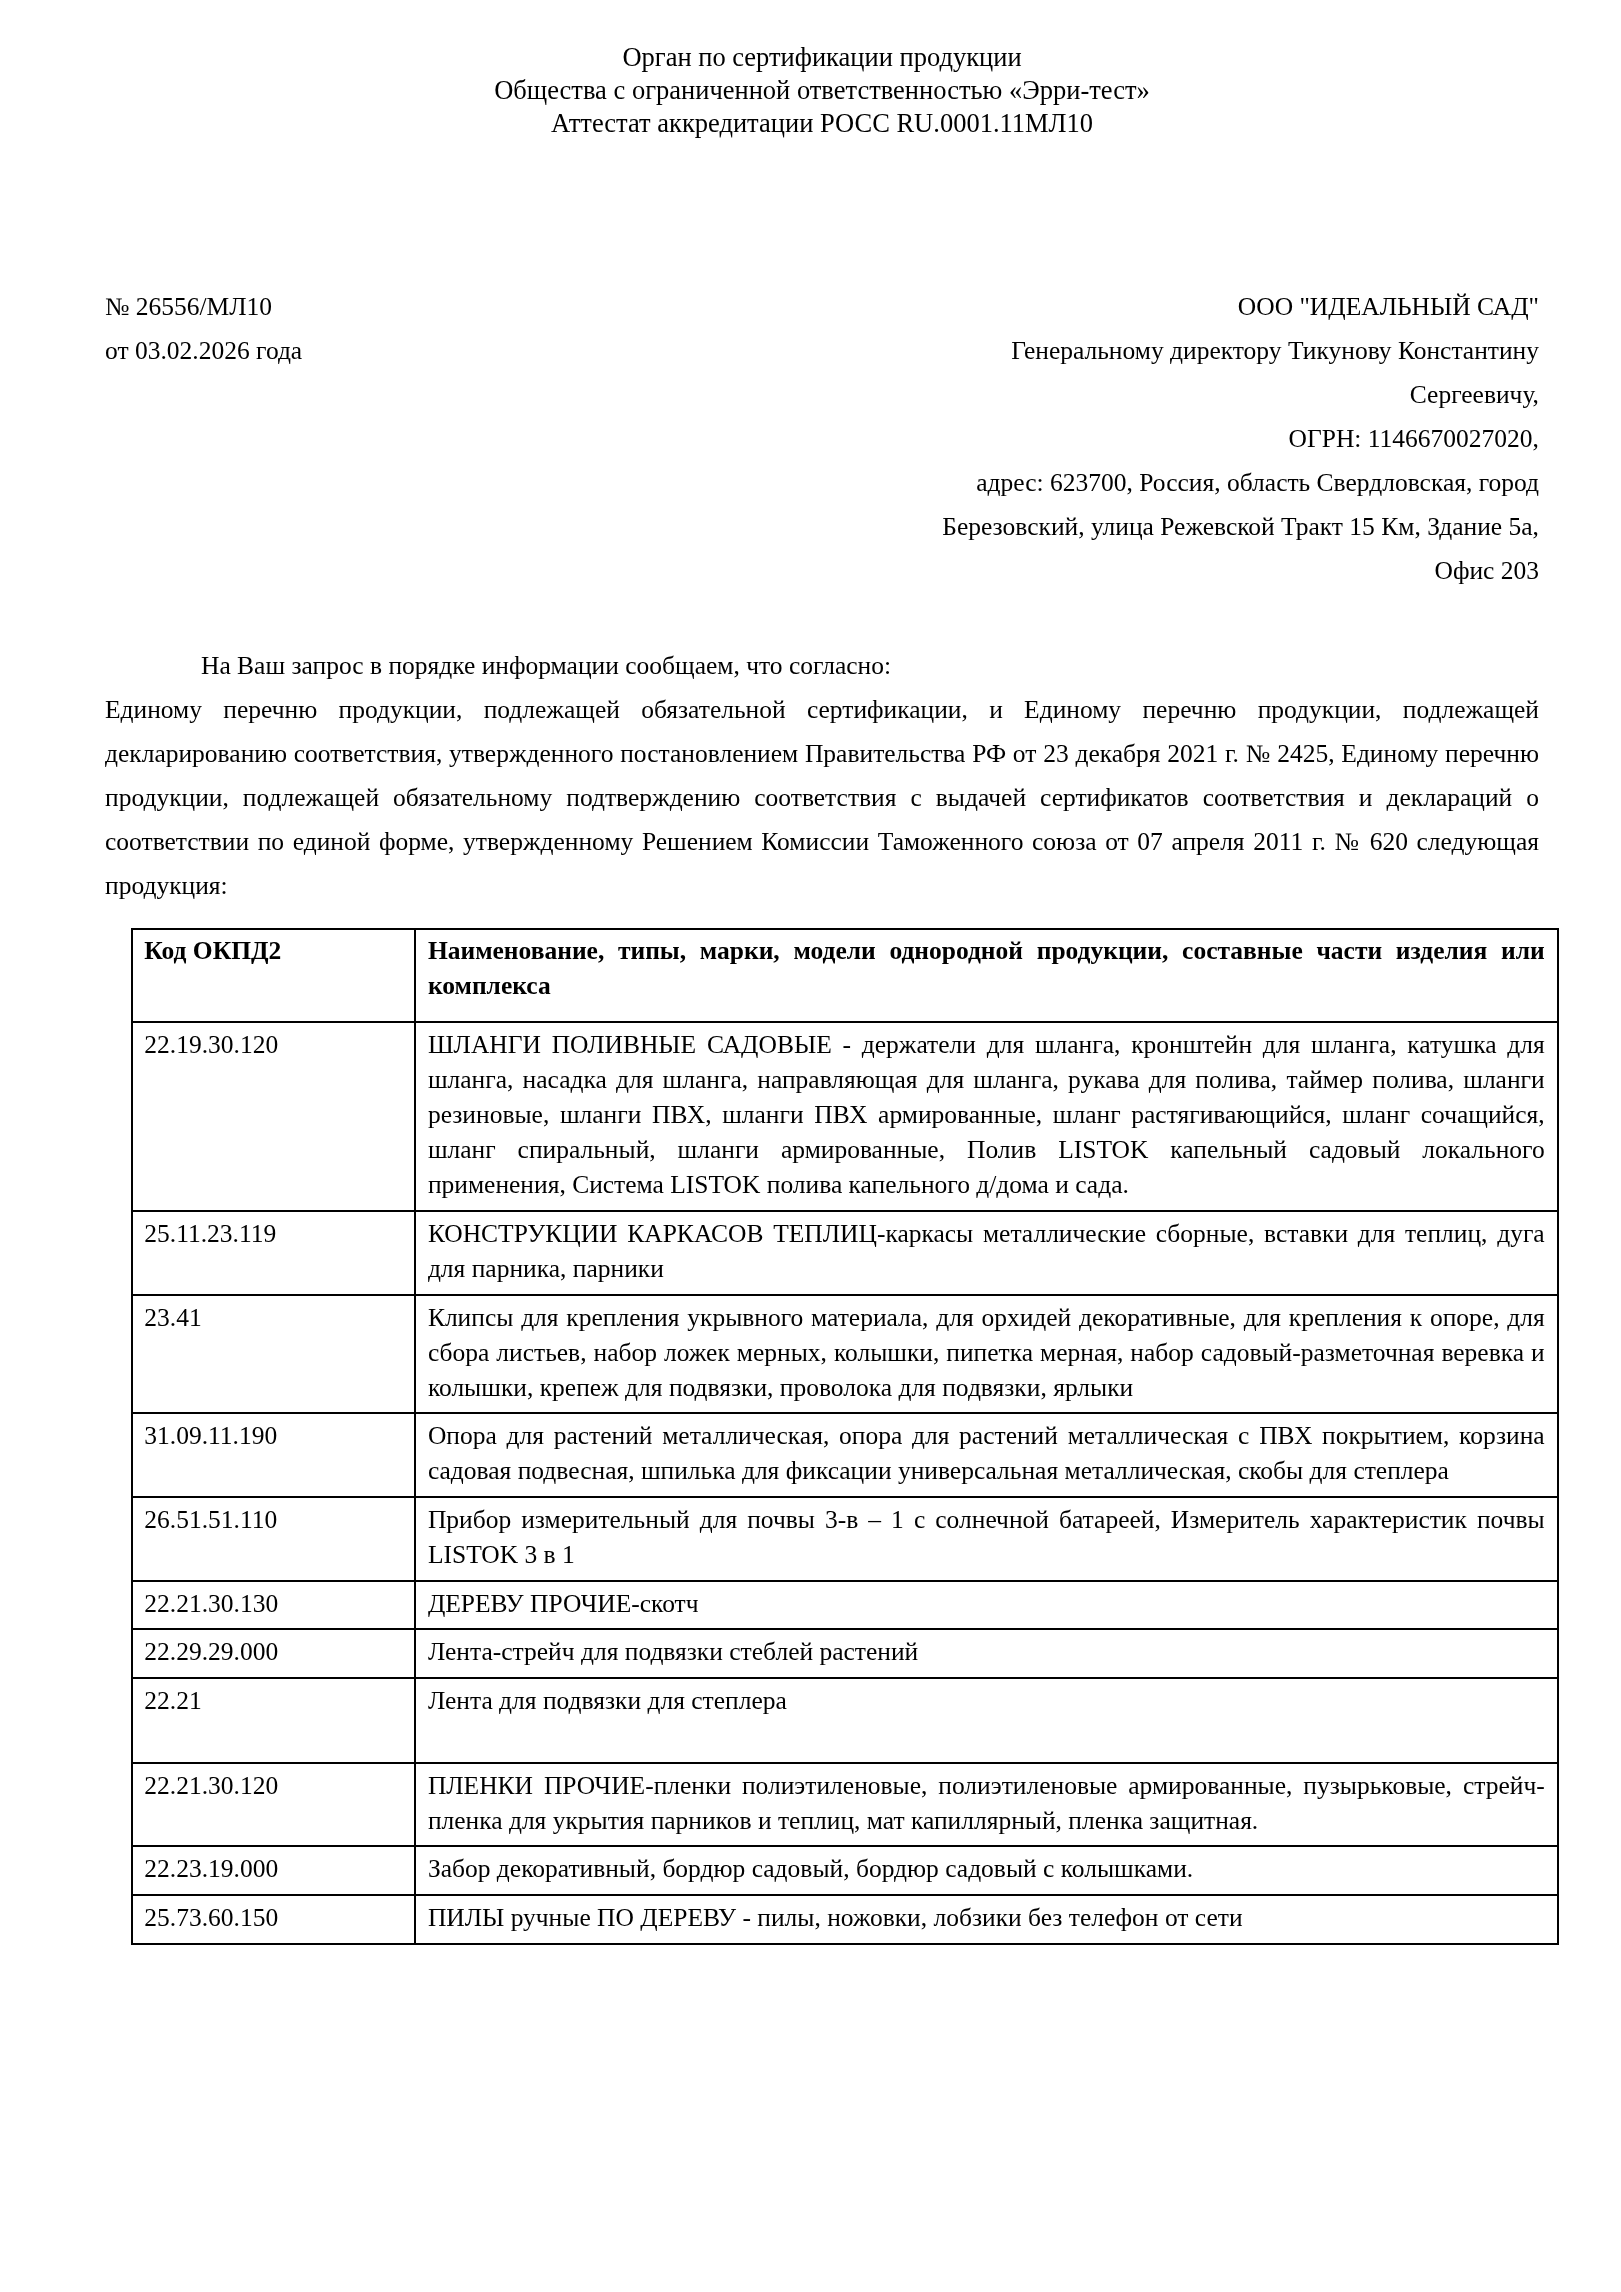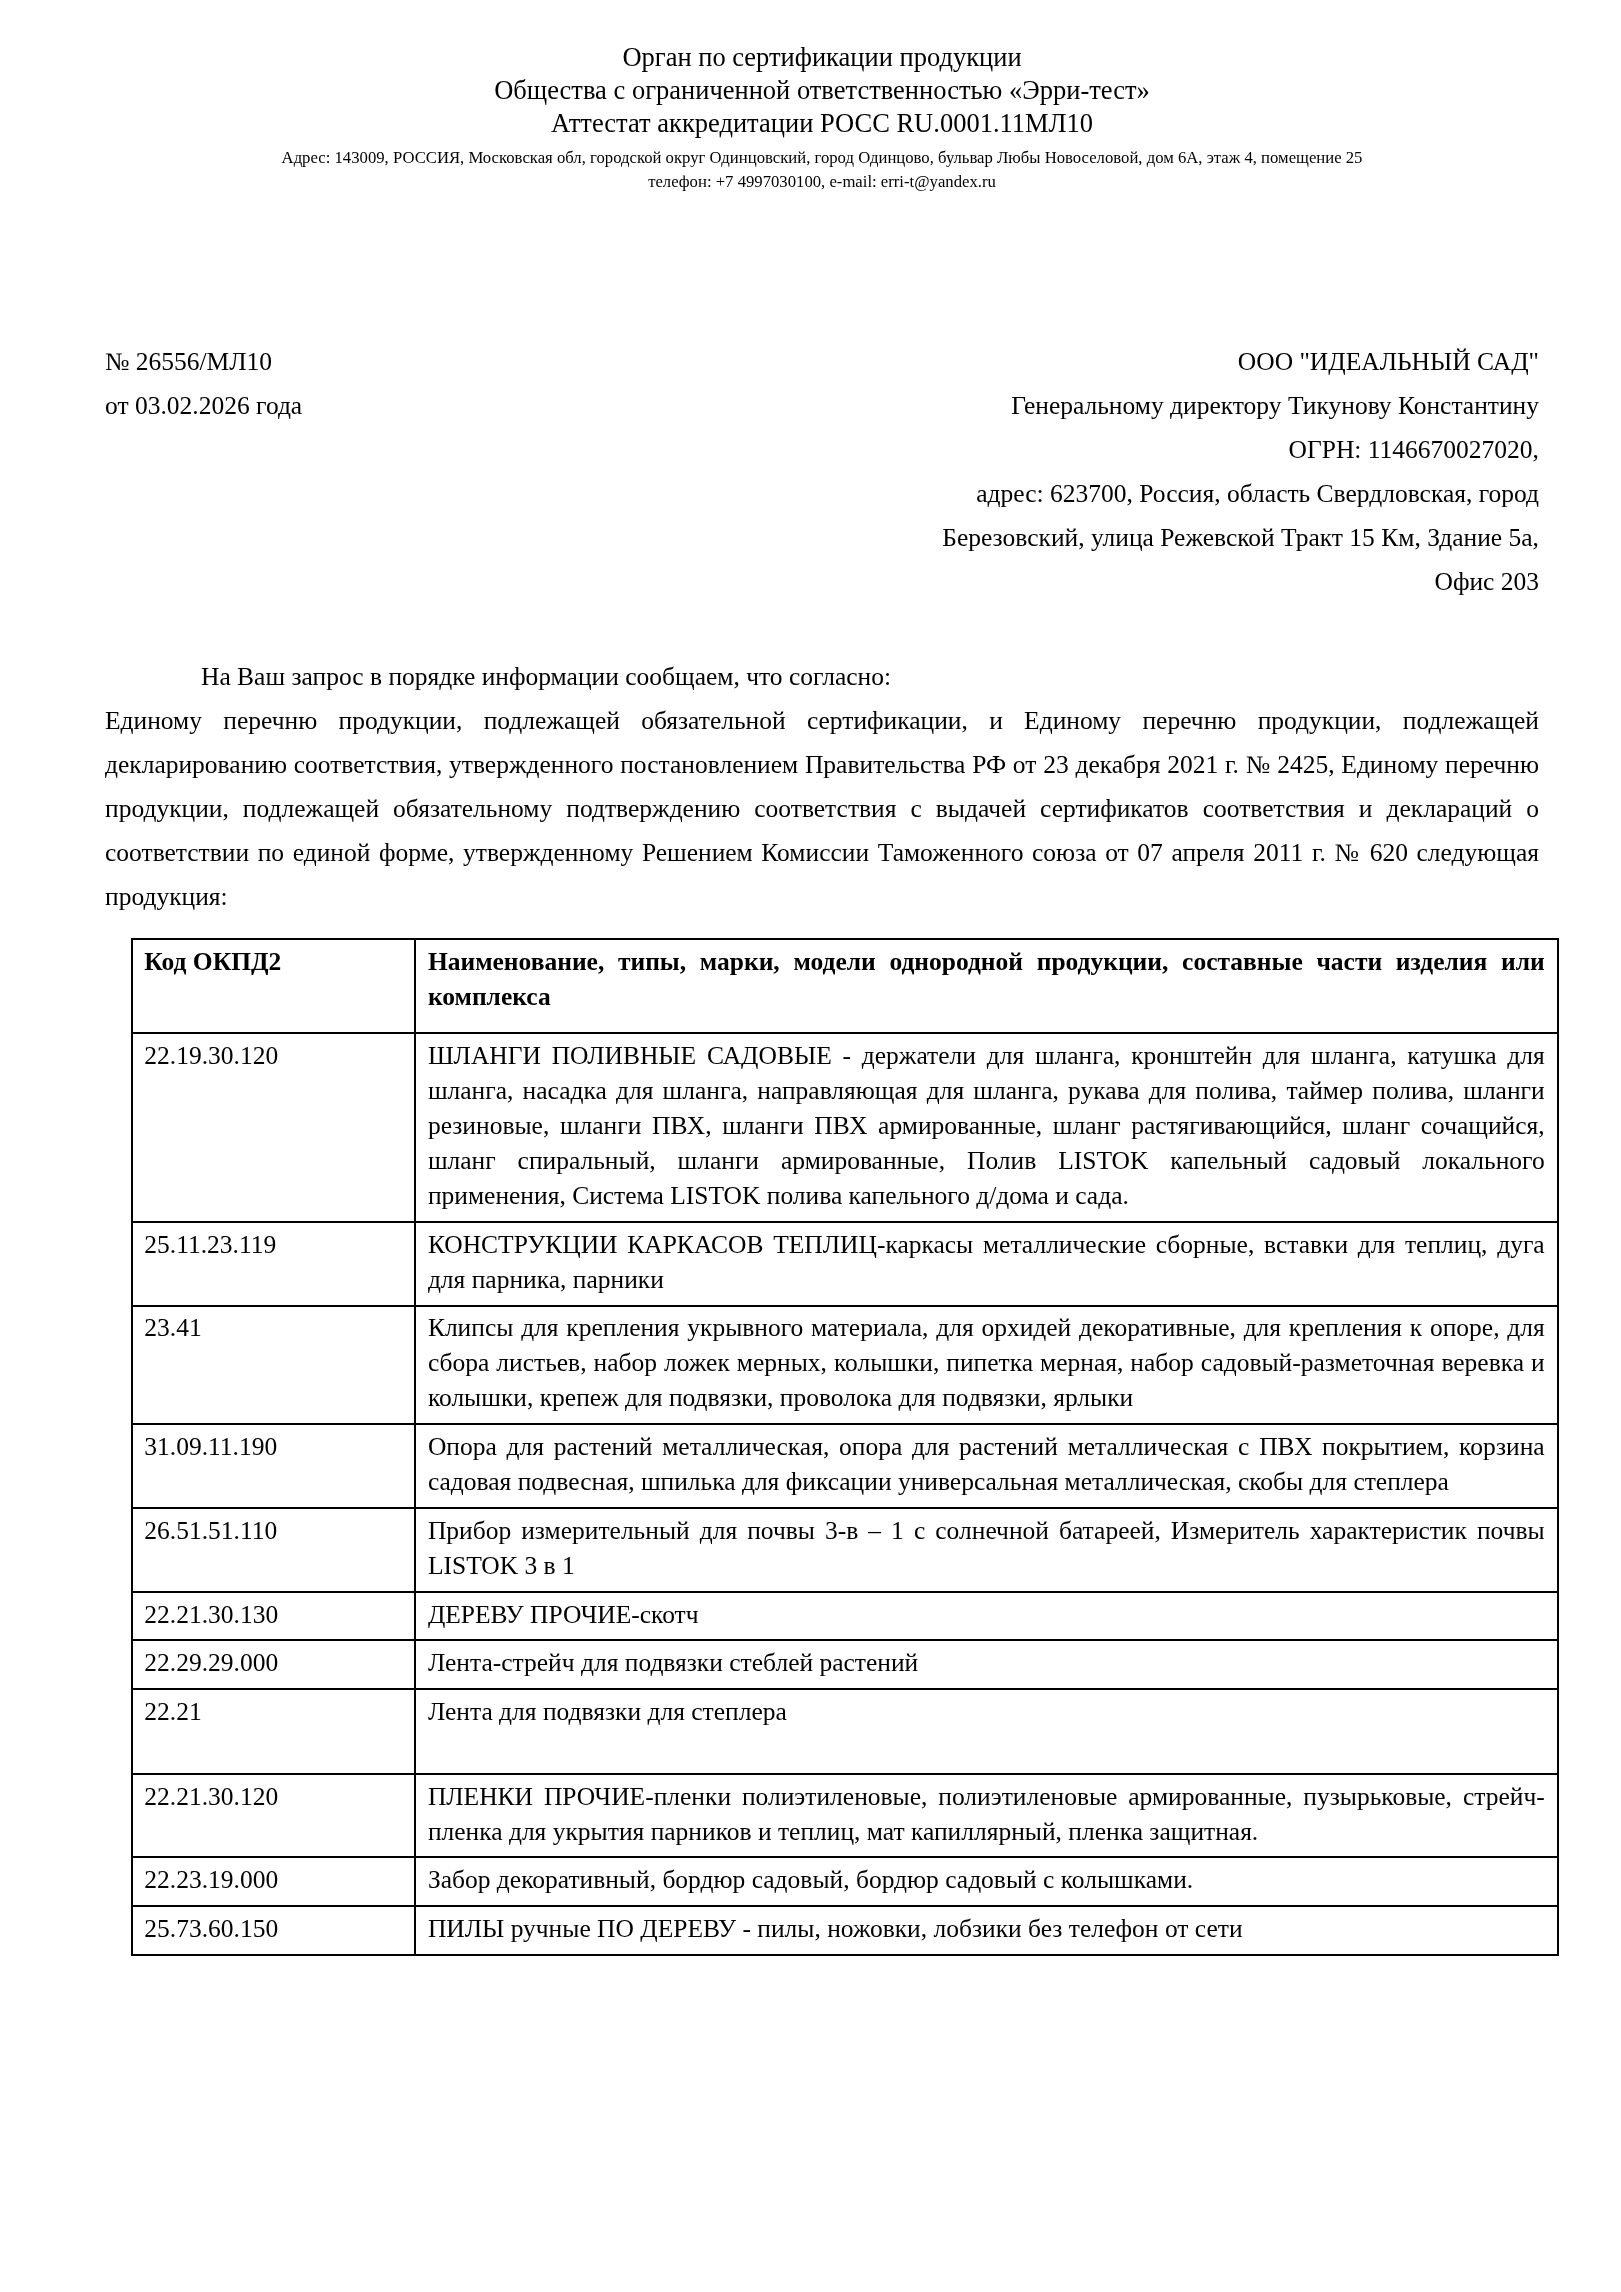--- a/index.html
+++ b/index.html
@@ -88,34 +88,31 @@
 </style>
 </head>
 <body>
 
 <div class="page">
 
   <div class="letterhead">
     <div class="big-line">Орган по сертификации продукции</div>
     <div class="big-line">Общества с ограниченной ответственностью «Эрри-тест»</div>
     <div class="big-line">Аттестат аккредитации РОСС RU.0001.11МЛ10</div>
-    <div class="small-block">
-      <div class="small-line">Адрес: 143009, РОССИЯ, Московская обл, городской округ Одинцовский, город Одинцово, бульвар Любы Новоселовой, дом 6А, этаж 4, помещение 25</div>
-      <div class="small-line">телефон: +7 4997030100, e-mail: erri-t@yandex.ru</div>
-    </div>
   </div>
 
   <div class="ref-row">
     <div class="ref-left">
       <div>№ 26556/МЛ10</div>
       <div>от 03.02.2026 года</div>
     </div>
     <div class="ref-right">
       <div>ООО "ИДЕАЛЬНЫЙ САД"</div>
       <div>Генеральному директору Тикунову Константину</div>
+      <div>Сергеевичу,</div>
       <div>ОГРН: 1146670027020,</div>
       <div>адрес: 623700, Россия, область Свердловская, город</div>
       <div>Березовский, улица Режевской Тракт 15 Км, Здание 5а,</div>
       <div>Офис 203</div>
     </div>
   </div>
 
   <div class="letter-body">
     <div class="intro-line">На Ваш запрос в порядке информации сообщаем, что согласно:</div>
     <div class="main-paragraph">Единому перечню продукции, подлежащей обязательной сертификации, и Единому перечню продукции, подлежащей декларированию соответствия, утвержденного постановлением Правительства РФ от 23 декабря 2021 г. № 2425, Единому перечню продукции, подлежащей обязательному подтверждению соответствия с выдачей сертификатов соответствия и деклараций о соответствии по единой форме, утвержденному Решением Комиссии Таможенного союза от 07 апреля 2011 г. № 620 следующая продукция:</div>

